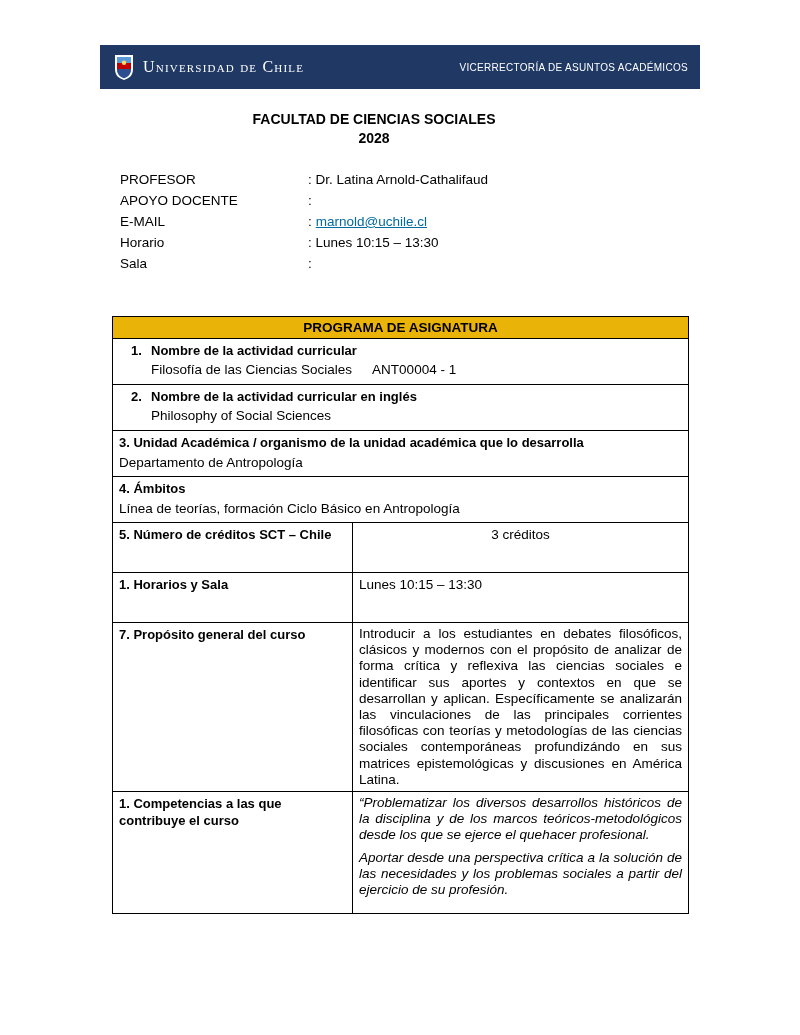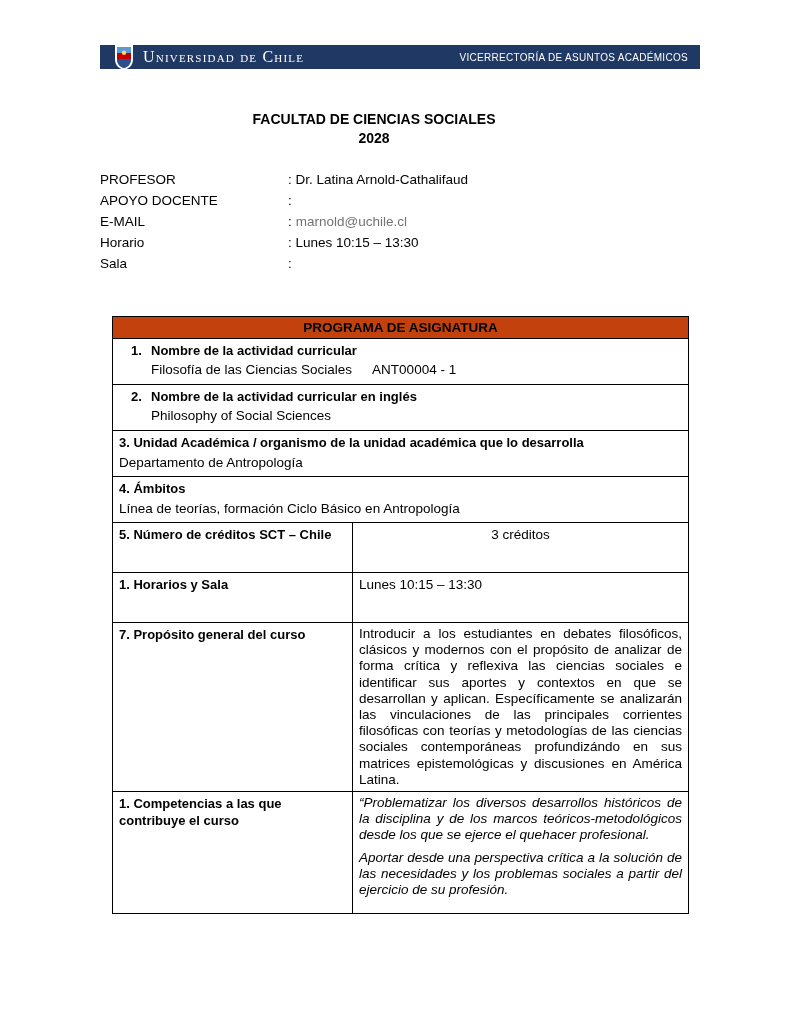--- a/index.html
+++ b/index.html
@@ -16,21 +16,21 @@
     background: #ffffff;
     overflow: hidden;
   }
 
   
   .topbar {
     position: absolute;
     left: 100px;
     top: 45px;
     width: 600px;
-    height: 24px;
+    height: 44px;
     background: #1F3864;
     display: flex;
     align-items: center;
   }
   .logo {
     display: inline-flex;
     margin-left: 14px;
     flex: 0 0 auto;
   }
   .brand {
@@ -60,32 +60,33 @@
     width: 748px;
     text-align: center;
     font-weight: bold;
     font-size: 14px;
     line-height: 19px;
   }
 
   
   .info {
     position: absolute;
-    left: 100px;
+    left: 120px;
     top: 169px;
     width: 576px;
     font-size: 13.5px;
   }
   .info-row {
     display: grid;
     grid-template-columns: 188px 1fr;
     line-height: 21px;
   }
   .info-value a, .link {
-    color: #737373;
+    color: #0369a1;
+    text-decoration: underline;
     cursor: pointer;
   }
   .email-prefix { margin-right: 4px; }
 
   
   .ptable {
     position: absolute;
     left: 112px;
     top: 316px;
     width: 576px;
@@ -93,21 +94,21 @@
     table-layout: fixed;
   }
   .ptable td {
     border: 1px solid #000000;
     vertical-align: top;
     padding: 3px 6px;
     font-size: 13.5px;
     line-height: 17px;
   }
   .ptable tr.thead td {
-    background: #c2410c;
+    background: #eab308;
     text-align: center;
     font-weight: bold;
     height: 22px;
     padding: 2px 4px;
   }
   .cell-title { font-weight: bold; font-size: 13px; }
   .numline { display: flex; padding-left: 12px; }
   .numline .num { width: 20px; flex: 0 0 auto; font-weight: bold; font-size: 13px; }
   .subline { padding-left: 32px; margin-top: 2px; }
   .code-gap { margin-left: 20px; }

